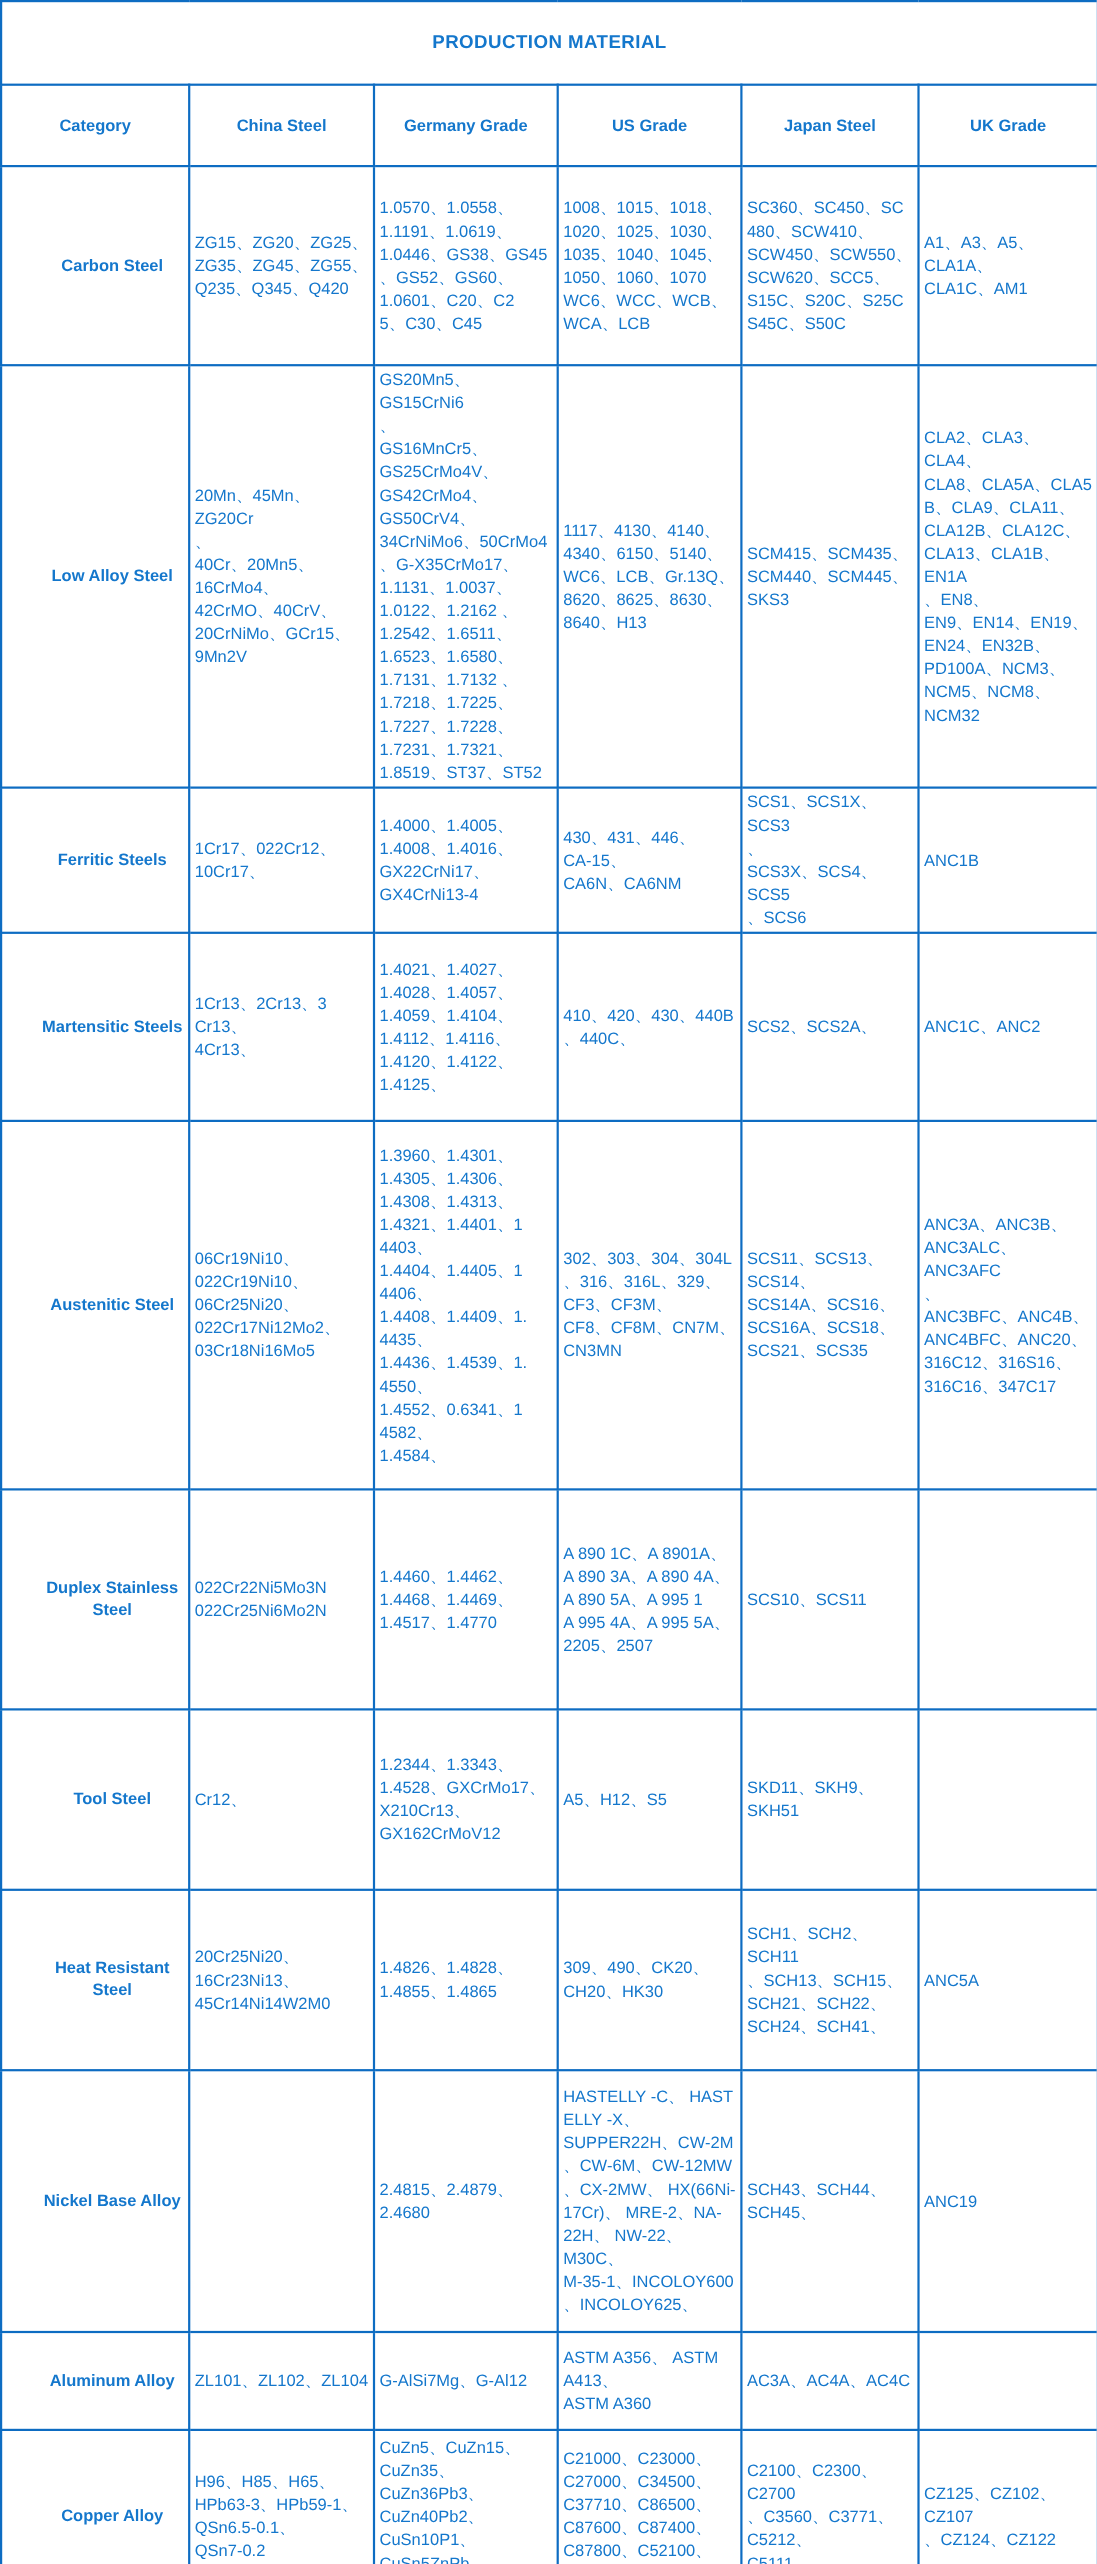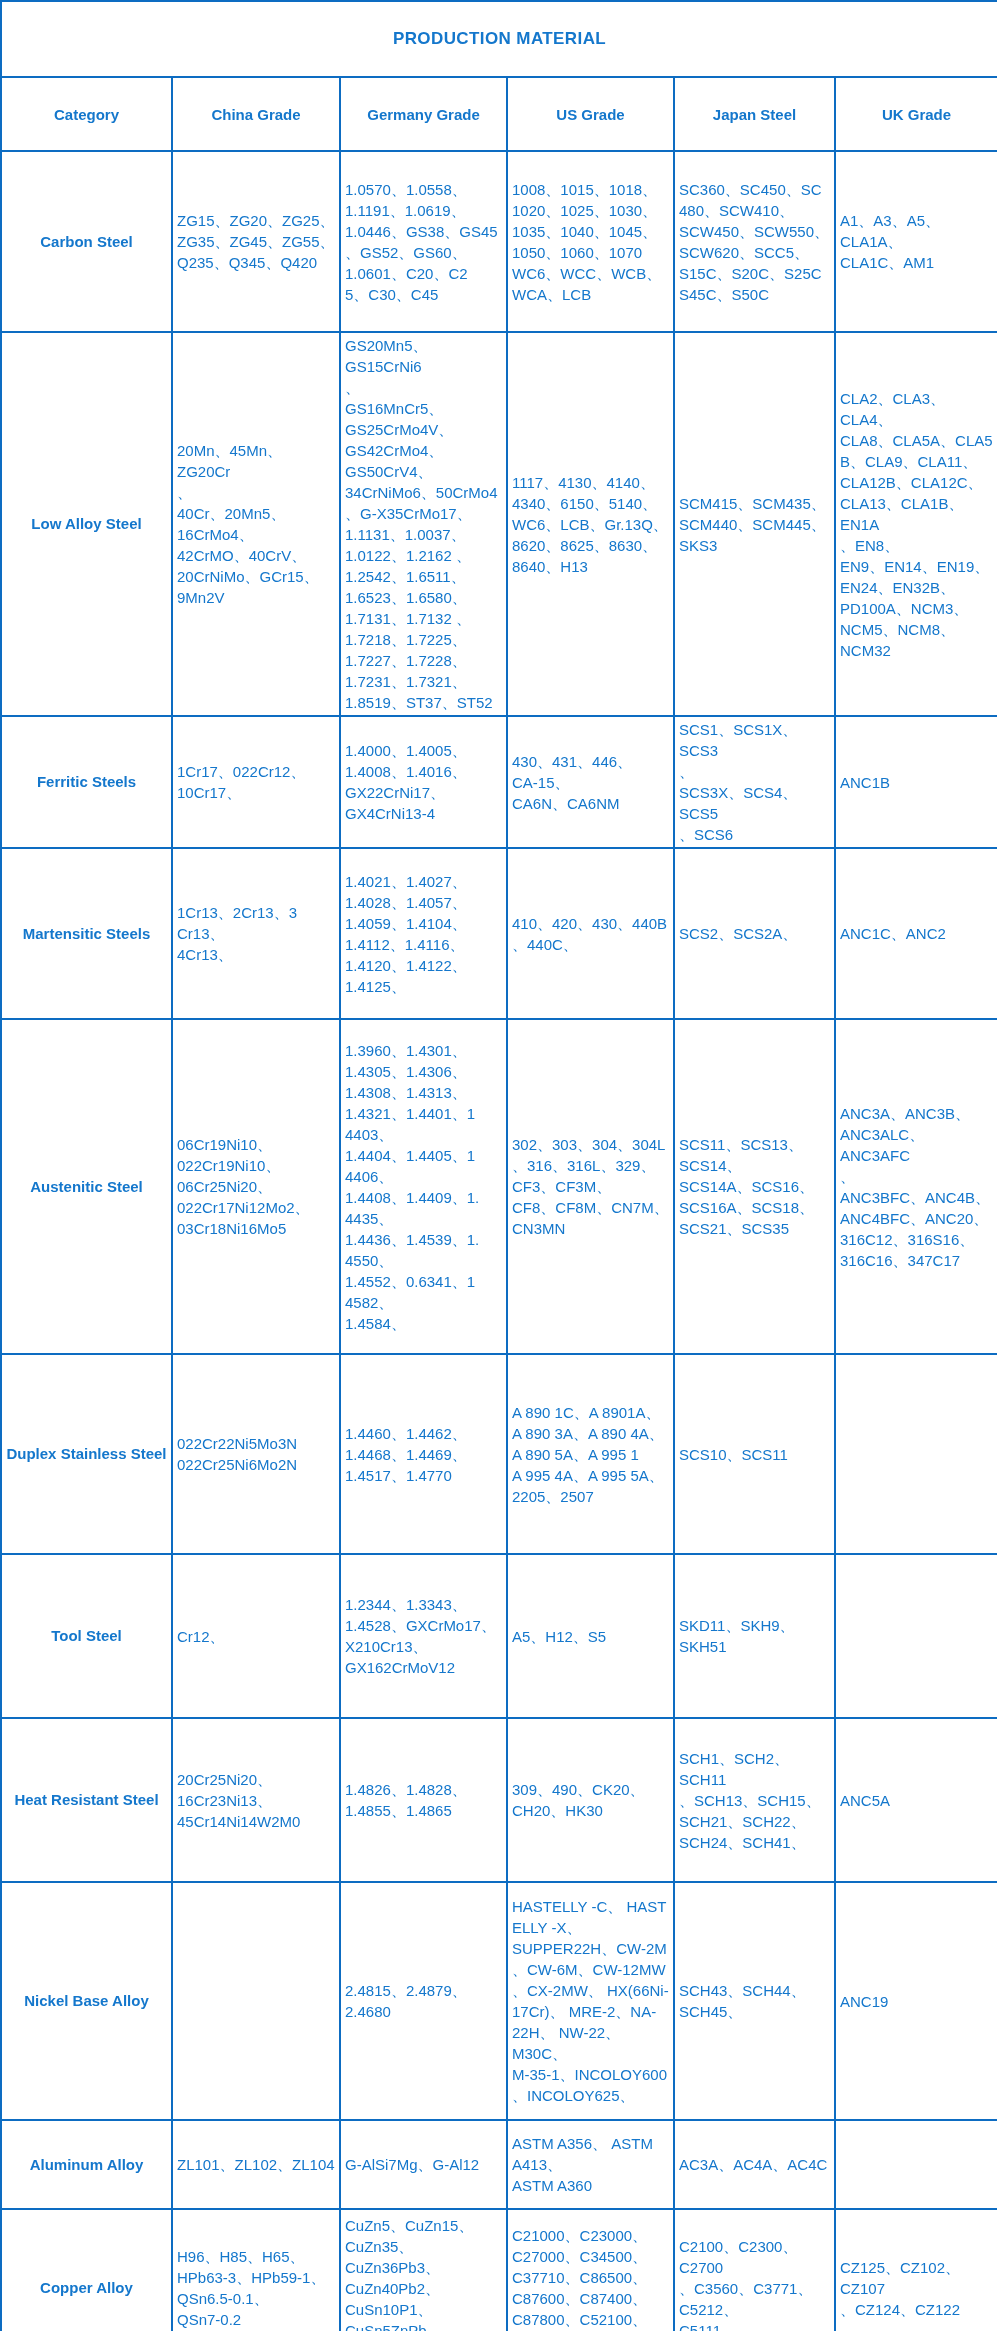--- a/index.html
+++ b/index.html
@@ -11,21 +11,21 @@
   body{font-family:"Liberation Sans","DejaVu Sans",sans-serif;}
   .wrap{width:997px;}
   table{border-collapse:collapse;table-layout:fixed;width:997px;background:var(--bg);}
   td,th{border:2px solid var(--border-blue);color:var(--text-blue);vertical-align:middle;padding:2px 4px;box-sizing:border-box;}
   tr.title-row td{
     height:76px;font-size:17px;font-weight:bold;text-align:center;letter-spacing:0.4px;
   }
   tr.header-row th{
     height:74px;font-size:15px;font-weight:bold;text-align:center;
   }
-  td.category{font-weight:bold;text-align:center;font-size:15px;line-height:20px;}
+  td.category{font-weight:bold;text-align:center;font-size:15px;line-height:20px;padding-left:35px;}
   td.grade{font-size:15px;line-height:21px;white-space:pre-wrap;overflow-wrap:break-word;text-align:left;margin-left:19px;}
 </style>
 </head>
 <body>
 
 <div class="wrap">
   <table>
     <colgroup>
       <col style="width:171px">
       <col style="width:168px">
@@ -33,21 +33,21 @@
       <col style="width:167px">
       <col style="width:161px">
       <col style="width:163px">
     </colgroup>
     <thead>
       <tr class="title-row">
         <td colspan="6">PRODUCTION MATERIAL</td>
       </tr>
       <tr class="header-row">
         <th>Category</th>
-        <th>China Grade</th>
+        <th>China Steel</th>
         <th>Germany Grade</th>
         <th>US Grade</th>
         <th>Japan Steel</th>
         <th>UK Grade</th>
       </tr>
     </thead>
     <tbody>
         <tr style="height: 181px;">
           <td class="category">Carbon Steel</td>
           <td class="grade">ZG15、ZG20、ZG25、

